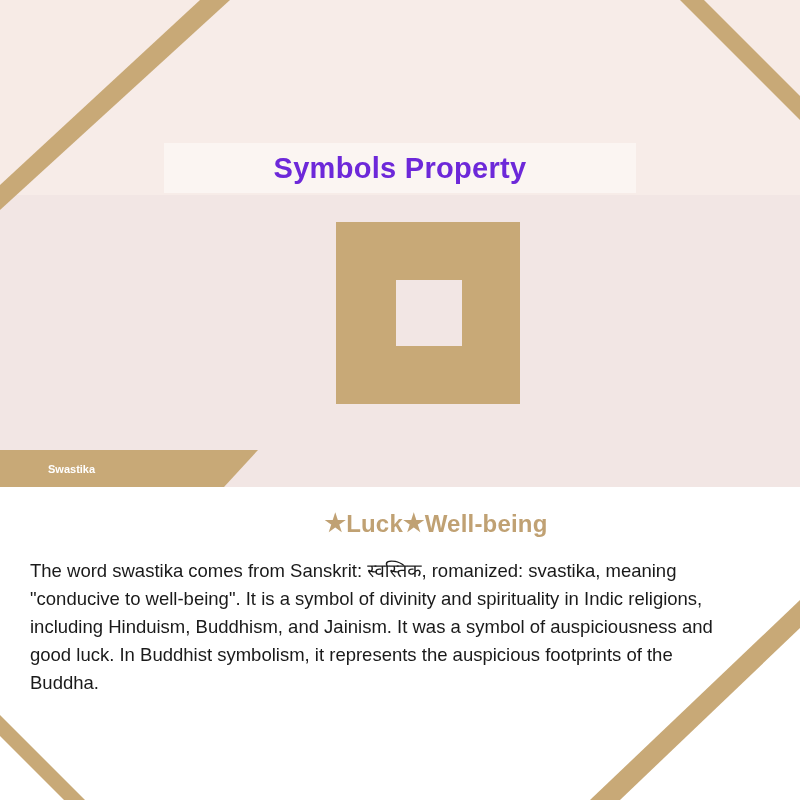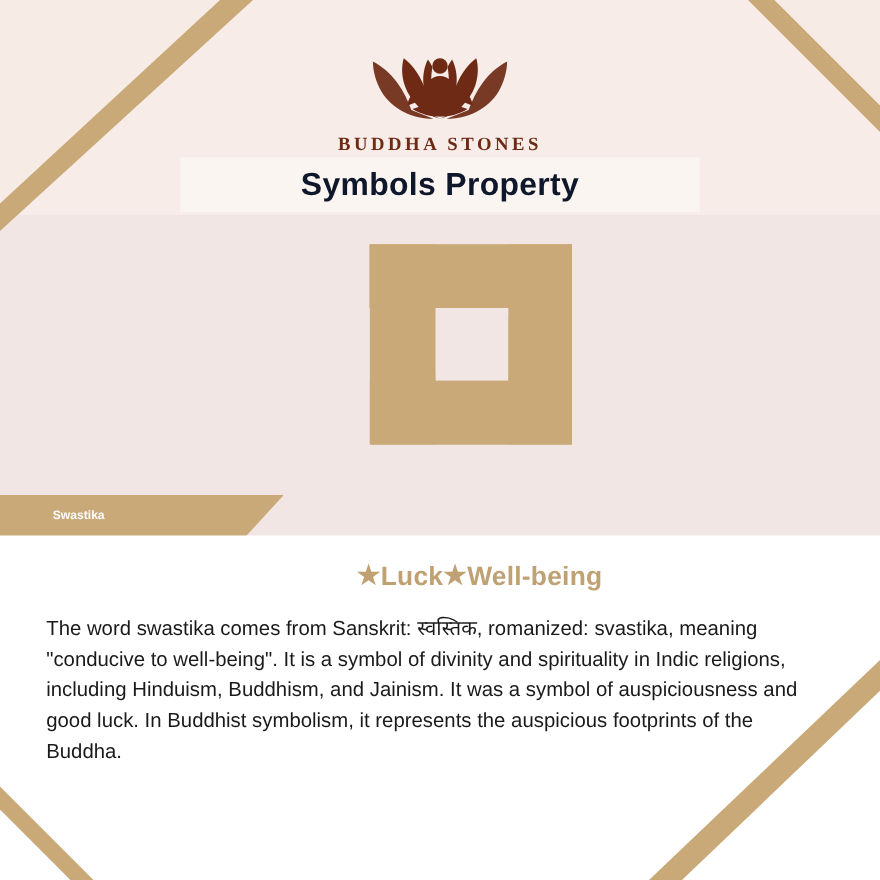--- a/index.html
+++ b/index.html
@@ -128,21 +128,21 @@
     width: 472px; height: 50px;
     background: #fbf5f2;
     display: flex;
     align-items: center;
     justify-content: center;
     z-index: 6;
   }
   .title-text {
     font-size: 29px;
     font-weight: bold;
-    color: #0f172a;
+    color: #6d28d9;
     letter-spacing: 0.3px;
   }
 
   
   .symbol-wrap {
     position: absolute;
     top: 222px; left: 0;
     width: 800px;
     text-align: center;
     z-index: 4;
@@ -190,67 +190,40 @@
 
   
   .description {
     position: absolute;
     top: 557px; left: 30px;
     width: 710px;
     font-size: 18.5px;
     line-height: 1.52;
     color: #1a1a1a;
     z-index: 6;
-    margin-left: 12px;
   }
 </style>
 </head>
 <body>
 
 <div class="page">
 
   <div class="top-panel"></div>
   <div class="mid-panel"></div>
   <div class="bottom-panel"></div>
 
   <div class="corner-tl"></div>
   <div class="corner-tl-inner"></div>
   <div class="corner-tr"></div>
   <div class="corner-tr-inner"></div>
   <div class="corner-br"></div>
   <div class="corner-br-inner"></div>
   <div class="corner-bl"></div>
   <div class="corner-bl-inner"></div>
 
-  <div class="logo-wrap">
-    <svg class="logo-mark" width="186" height="95" viewBox="0 0 186 95">
-      <g fill="#6e2a14">
-
-        <path d="M93 86 C70 86 52 74 44 58 C40 50 38 41 38 34 C46 38 54 45 60 53 C66 61 70 70 73 78 Z" opacity="0.92" transform="translate(-6,0)"></path>
-        <path d="M93 86 C116 86 134 74 142 58 C146 50 148 41 148 34 C140 38 132 45 126 53 C120 61 116 70 113 78 Z" opacity="0.92" transform="translate(6,0)"></path>
-
-        <path d="M93 86 C78 82 66 70 61 56 C58 47 58 38 60 31 C67 36 73 44 77 53 C82 63 85 74 87 83 Z"></path>
-        <path d="M93 86 C108 82 120 70 125 56 C128 47 128 38 126 31 C119 36 113 44 109 53 C104 63 101 74 99 83 Z"></path>
-
-        <path d="M93 84 C85 78 79 67 78 55 C77 46 79 38 82 32 C87 39 91 48 93 58 Z"></path>
-        <path d="M93 84 C101 78 107 67 108 55 C109 46 107 38 104 32 C99 39 95 48 93 58 Z"></path>
-
-        <path d="M93 22 C88 30 85 40 85 50 C85 60 88 68 93 74 C98 68 101 60 101 50 C101 40 98 30 93 22 Z" fill="#f7ece8"></path>
-      </g>
-
-      <g fill="#6e2a14">
-        <circle cx="93" cy="38" r="7"></circle>
-        <path d="M93 47 C86 47 81 52 79 59 C77 65 76 71 76 75 L110 75 C110 71 109 65 107 59 C105 52 100 47 93 47 Z"></path>
-        <path d="M73 58 C68 62 64 68 63 74 C67 73 72 71 76 68 Z"></path>
-        <path d="M113 58 C118 62 122 68 123 74 C119 73 114 71 110 68 Z"></path>
-        <path d="M68 77 C76 82 85 84 93 84 C101 84 110 82 118 77 C110 74 101 73 93 73 C85 73 76 74 68 77 Z"></path>
-      </g>
-    </svg>
-    <div class="logo-text">BUDDHA STONES</div>
-  </div>
 
   <div class="title-bar">
     <div class="title-text">Symbols Property</div>
   </div>
 
   <div class="symbol-wrap">
     <svg width="240" height="240" viewBox="0 0 240 240">
       <path d="M58 0 H240 V58 H116 V124 H182 V66 H240 V182 H58 V124 H182 V116 H116 V182 H58 Z" fill="#c8a977" transform="translate(0,0)"></path>
       <g fill="#c8a977">
         <rect x="56" y="0" width="60" height="182"></rect>

